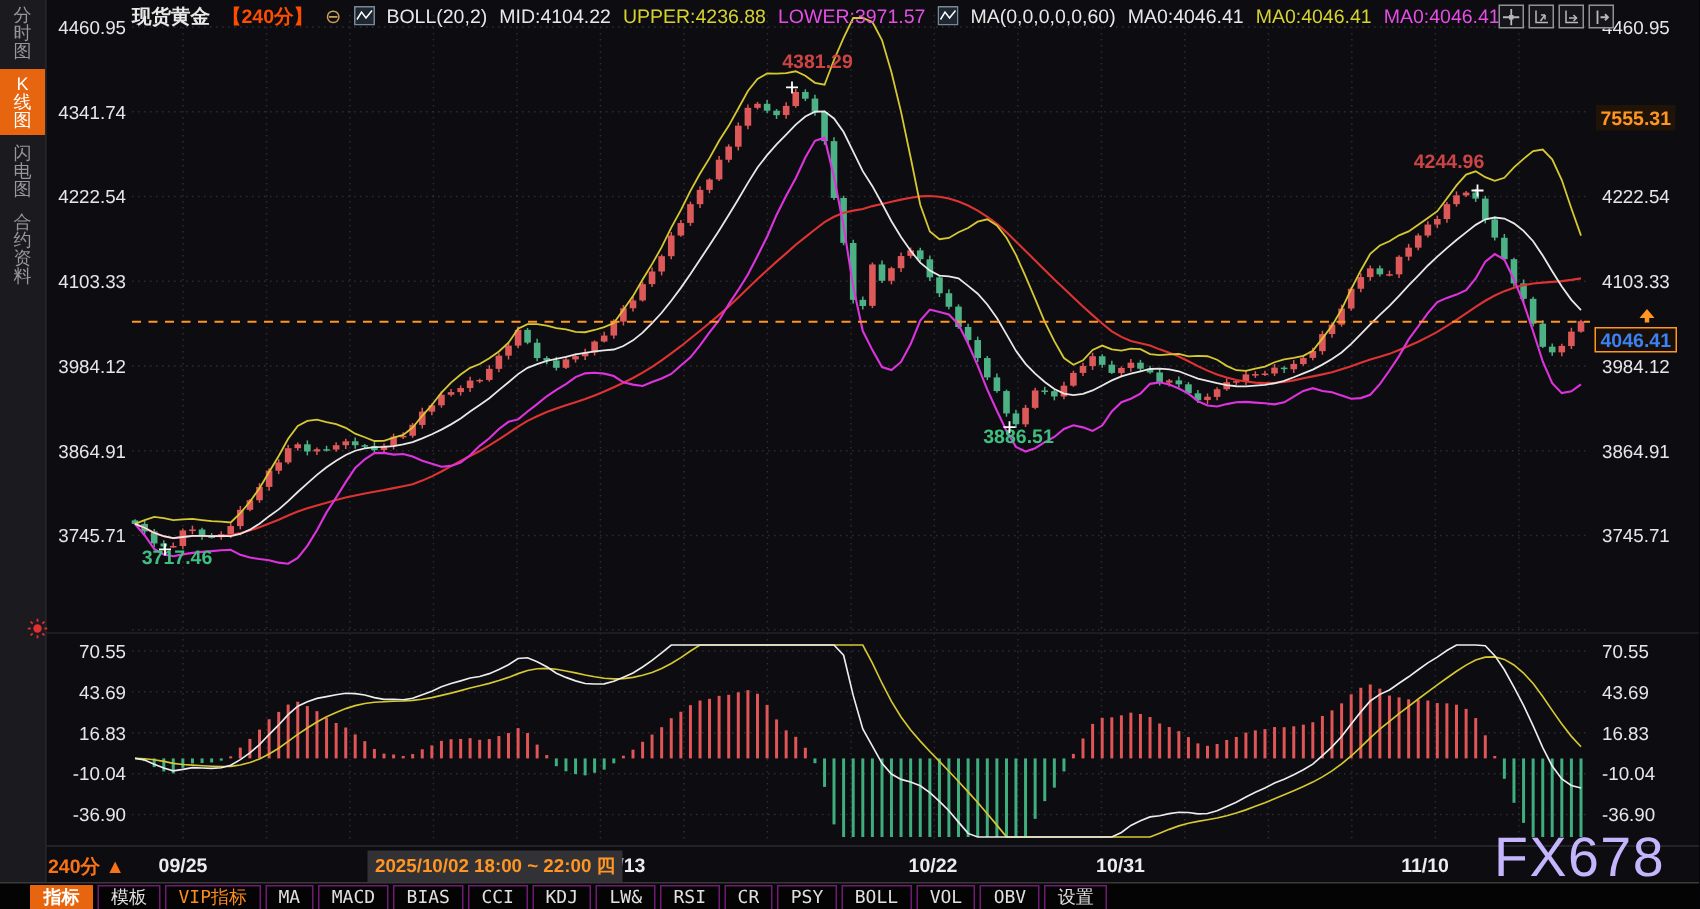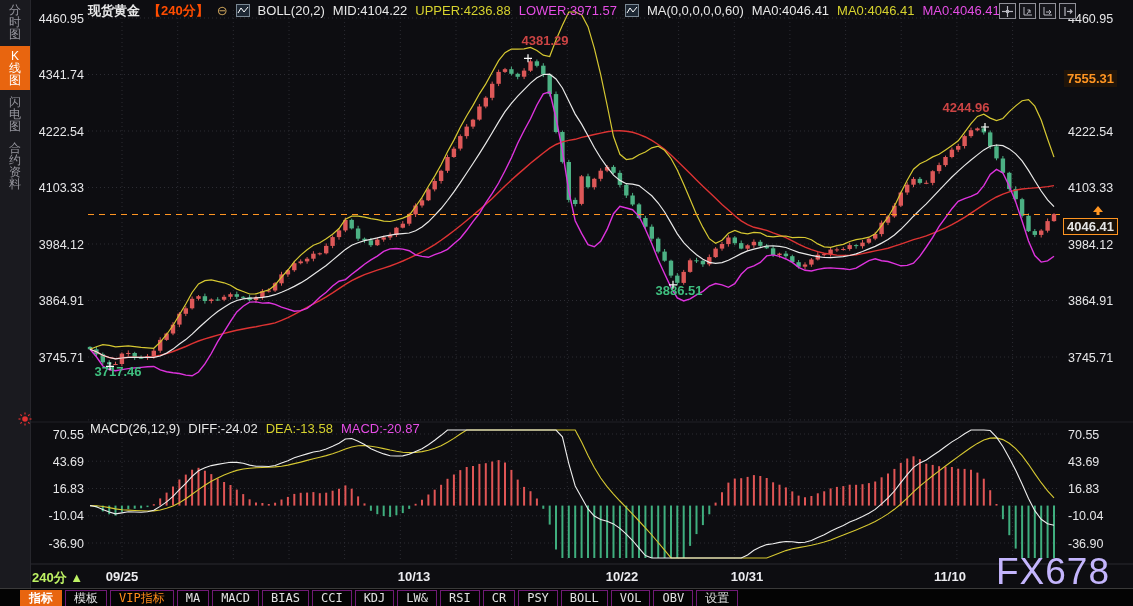--- a/index.html
+++ b/index.html
@@ -25,26 +25,26 @@
   .circ{color:#c8a05a;font-size:13px;line-height:13px;}
   .mini-ind{display:inline-block;}
   
   .tools{position:absolute;left:999px;top:3px;display:flex;gap:3px;z-index:5;}
   .tool-btn{width:15px;height:14px;border:1px solid #909098;background:#15151a;
             display:flex;align-items:center;justify-content:center;cursor:pointer;}
   
   .badge-high{position:absolute;left:1064px;top:70px;background:#201409;color:#ff9522;
               font-size:13px;font-weight:bold;padding:1px 3px;z-index:5;}
   .badge-cur{position:absolute;left:1063px;top:218px;border:1px solid #ff9522;background:#181008;
-             color:#e5e5e5;font-size:13px;font-weight:bold;height:15px;line-height:15px;
+             color:#3b82f6;font-size:13px;font-weight:bold;height:15px;line-height:15px;
              padding:0 3px;z-index:5;}
   .price-arrow{position:absolute;left:1092px;top:206px;z-index:5;}
   
   .axis-row{position:absolute;left:30px;right:0;top:565px;height:23px;background:#0d0d11;z-index:5;}
-  .period-btn{position:absolute;left:2px;top:4px;color:#bef264;font-weight:bold;font-size:13px;cursor:pointer;}
+  .period-btn{position:absolute;left:2px;top:4px;color:#f97316;font-weight:bold;font-size:13px;cursor:pointer;}
   .x-label{position:absolute;top:4px;transform:translateX(-50%);color:#ececf0;
            font-weight:bold;font-size:13px;}
   .range-badge{position:absolute;left:215px;top:2px;background:#323236;color:#ff9522;
                font-weight:bold;font-size:12.5px;padding:2px 5px;z-index:6;white-space:nowrap;}
   .watermark{position:absolute;left:996px;top:551px;font-size:37px;color:#c4b5fd;
              letter-spacing:1px;z-index:7;}
   
   .toolbar{position:absolute;left:0;right:0;top:588px;height:18px;background:#040404;
            border-top:1px solid #3a3a3a;display:flex;align-items:center;padding-left:20px;
            z-index:8;font-family:"DejaVu Sans Mono","DejaVu Sans",monospace;font-size:12px;}
@@ -685,39 +685,34 @@
       <svg width="11" height="11">
           <g stroke="#b8b8c0" stroke-width="1.2" fill="none">
         <line x1="3" y1="1" x2="3" y2="10"></line>
             <path d="M5 5.5h5"></path>
             <path d="M8 3.5l2 2-2 2"></path>
           </g>
         </svg>
     </div>
   </div>
 
-  <div class="legend" id="macd-legend">
-    <span>MACD(26,12,9)</span>
-    <span>DIFF:-24.02</span>
-    <span class="c-yel">DEA:-13.58</span>
-    <span class="c-mag">MACD:-20.87</span>
-  </div>
 
   <div class="badge-high">7555.31</div>
   <svg class="price-arrow" width="12" height="10">
     <path d="M6 0 L11 6 L7.5 6 L7.5 9 L4.5 9 L4.5 6 L1 6 Z" fill="#ff9522"></path>
   </svg>
   <div class="badge-cur">4046.41</div>
 
   <div class="axis-row">
     <span class="period-btn">
       <span>240分</span>
       <span>▲</span>
     </span>
     <span id="x-labels"><span class="x-label" style="left: 92px;">09/25</span><span class="x-label" style="left: 384px;">10/13</span><span class="x-label" style="left: 550px; margin-left: 42px;">10/22</span><span class="x-label" style="left: 717px;">10/31</span><span class="x-label" style="left: 920px;">11/10</span></span>
+    <span class="range-badge">2025/10/02 18:00 ~ 22:00 四</span>
   </div>
 
   <div class="watermark">FX678</div>
 
   <div class="toolbar" id="toolbar">
       <div class="tb-item active">指标</div>
       <div class="tb-item">模板</div>
       <div class="tb-item vip">VIP指标</div>
       <div class="tb-item">MA</div>
       <div class="tb-item">MACD</div>

